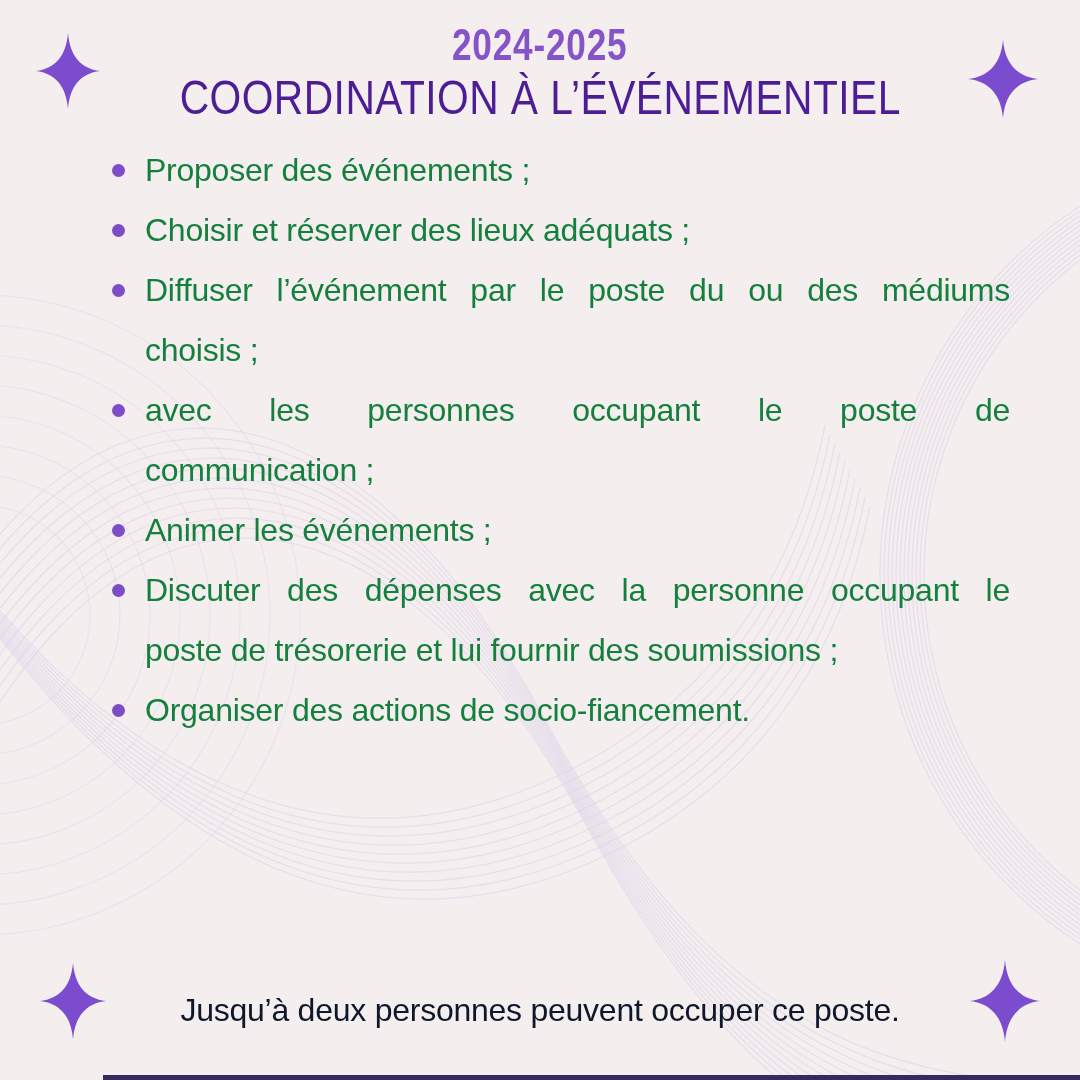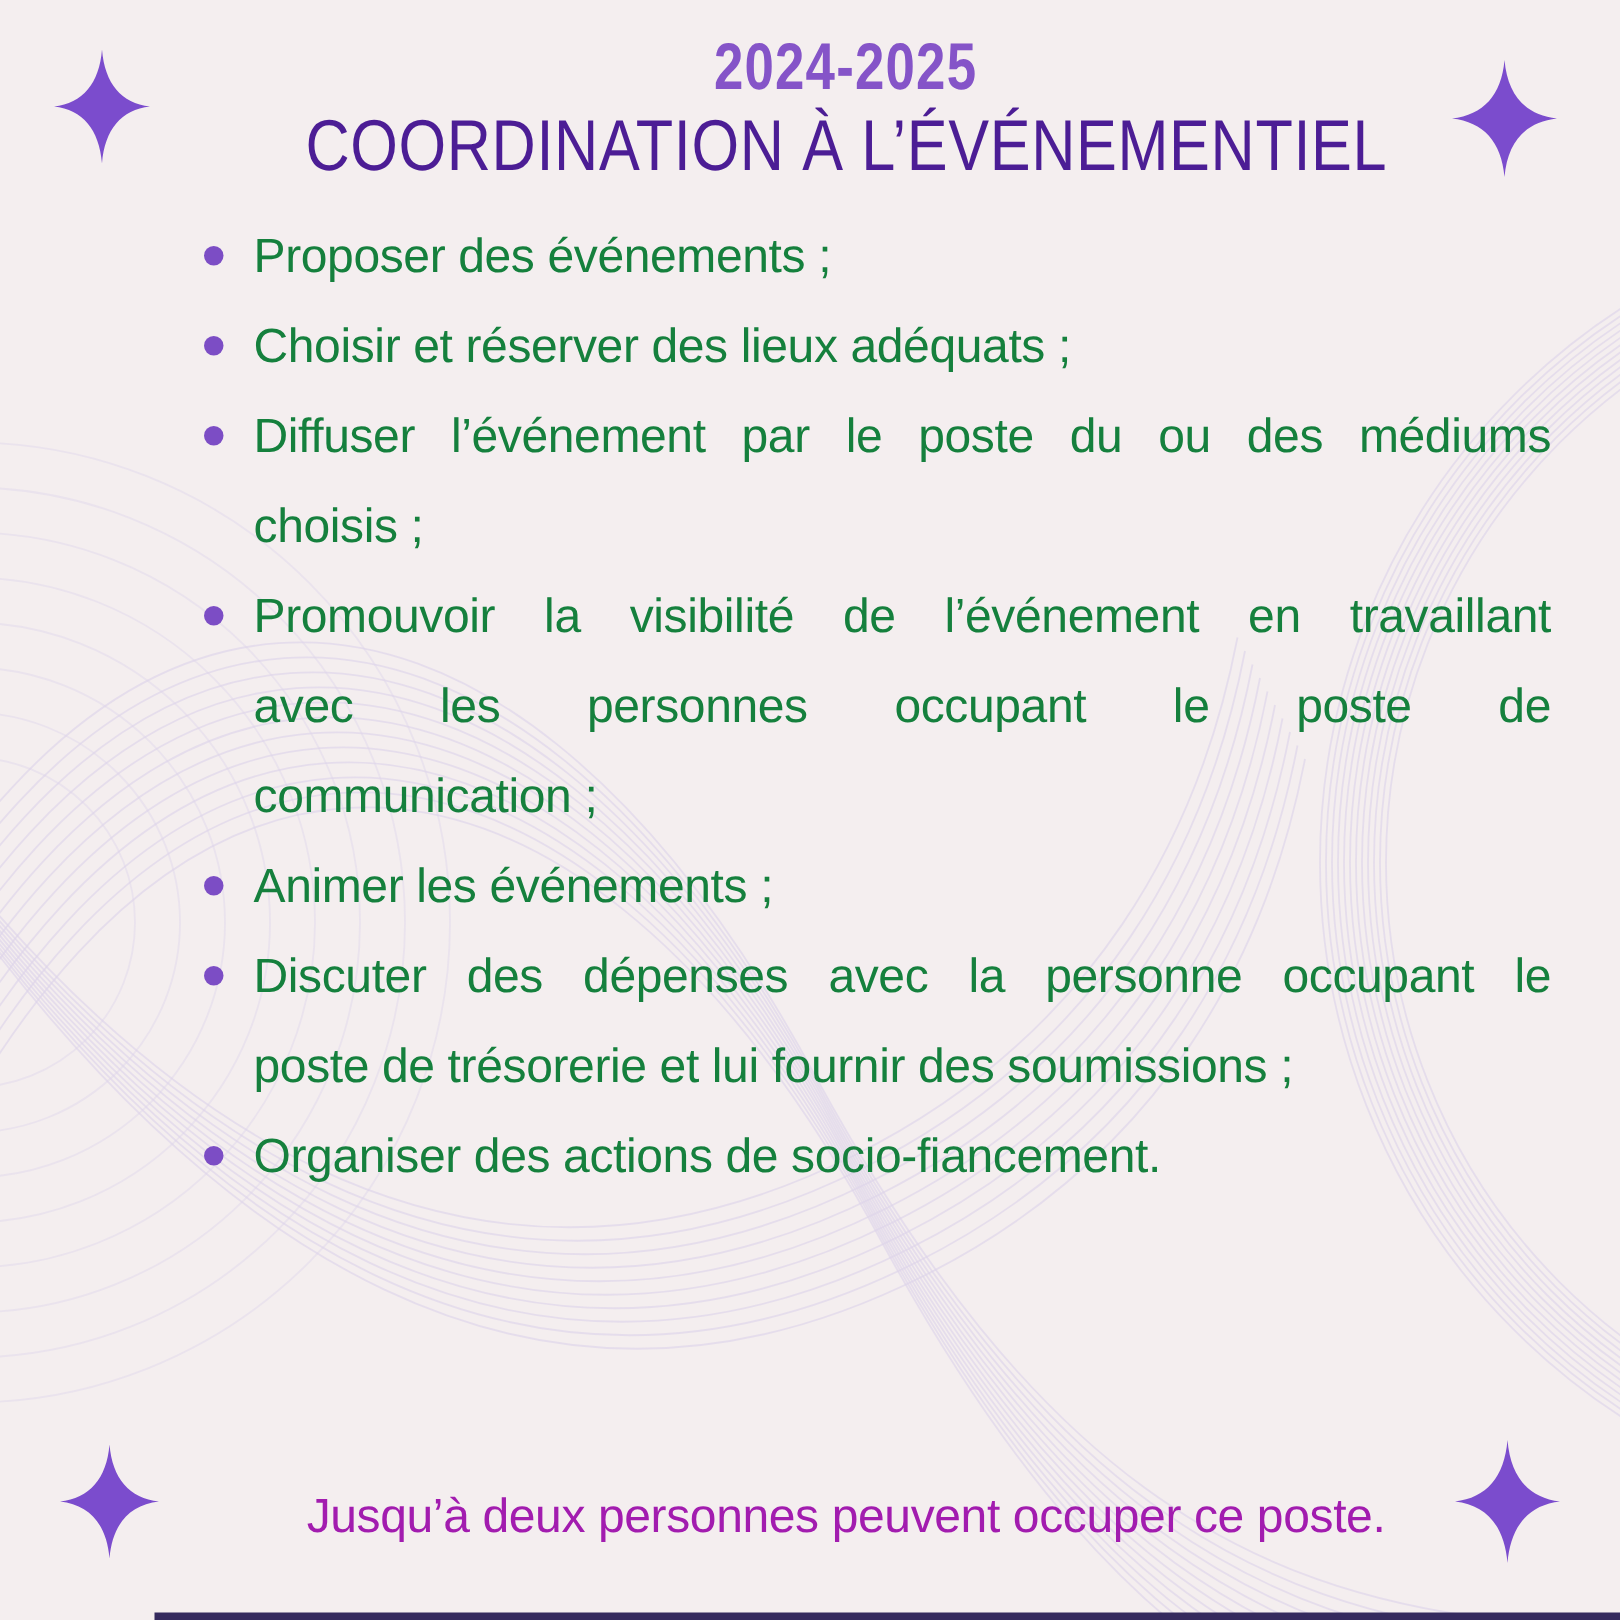--- a/index.html
+++ b/index.html
@@ -7,21 +7,21 @@
     width:1080px;height:1080px;
     background:#f4eeef;
     font-family:"Liberation Sans", sans-serif;
     overflow:hidden;
   }
   .canvas{position:relative;width:1080px;height:1080px;background:#f4eeef;overflow:hidden;}
   #deco{position:absolute;inset:0;z-index:0;pointer-events:none;}
   .dl{fill:none;stroke:#ddd4ea;stroke-width:1.2;opacity:.65;}
   .dl.f{opacity:.45;}
 
-  .content{position:absolute;inset:0;z-index:1;margin-left:24px;}
+  .content{position:absolute;inset:0;z-index:1;}
 
   .year{
     position:absolute;top:20px;left:0;width:1080px;
     text-align:center;color:#8554c8;font-size:44px;font-weight:600;
   }
   .year span{display:inline-block;transform:scaleX(.8);transform-origin:center;letter-spacing:1px;}
   .title{
     position:absolute;top:70px;left:0;width:1080px;
     text-align:center;color:#4c1d95;font-size:48px;font-weight:500;
   }
@@ -36,21 +36,21 @@
   .dot{
     position:absolute;left:2px;top:24px;width:13px;height:13px;border-radius:50%;
     background:#7c4dc5;
   }
   .ln{line-height:60px;white-space:normal;}
   .ln.just{text-align:justify;text-align-last:justify;}
   .ln.last{text-align:left;}
 
   .footer-note{
     position:absolute;top:980px;left:0;width:1080px;line-height:60px;
-    text-align:center;color:#a21caf;font-size:32px;letter-spacing:-.25px;
+    text-align:center;color:#0f172a;font-size:32px;letter-spacing:-.25px;
   }
 
   .sparkle{position:absolute;z-index:2;}
   .sparkle path{fill:#7b4ccd;}
   .sp-tl{left:36px;top:33px;width:64px;height:76px;}
   .sp-tr{left:968px;top:40px;width:70px;height:78px;}
   .sp-bl{left:40px;top:963px;width:66px;height:76px;}
   .sp-br{left:970px;top:960px;width:70px;height:82px;}
 
   .bottom-bar{
@@ -134,21 +134,20 @@
         <span class="dot"></span>
         <div class="ln last">Choisir et réserver des lieux adéquats ;</div>
       </li>
       <li>
         <span class="dot"></span>
         <div class="ln just">Diffuser l’événement par le poste du ou des médiums</div>
         <div class="ln last">choisis ;</div>
       </li>
       <li>
         <span class="dot"></span>
-        <div class="ln just">Promouvoir la visibilité de l’événement en travaillant</div>
         <div class="ln just">avec les personnes occupant le poste de</div>
         <div class="ln last">communication ;</div>
       </li>
       <li>
         <span class="dot"></span>
         <div class="ln last">Animer les événements ;</div>
       </li>
       <li>
         <span class="dot"></span>
         <div class="ln just">Discuter des dépenses avec la personne occupant le</div>

